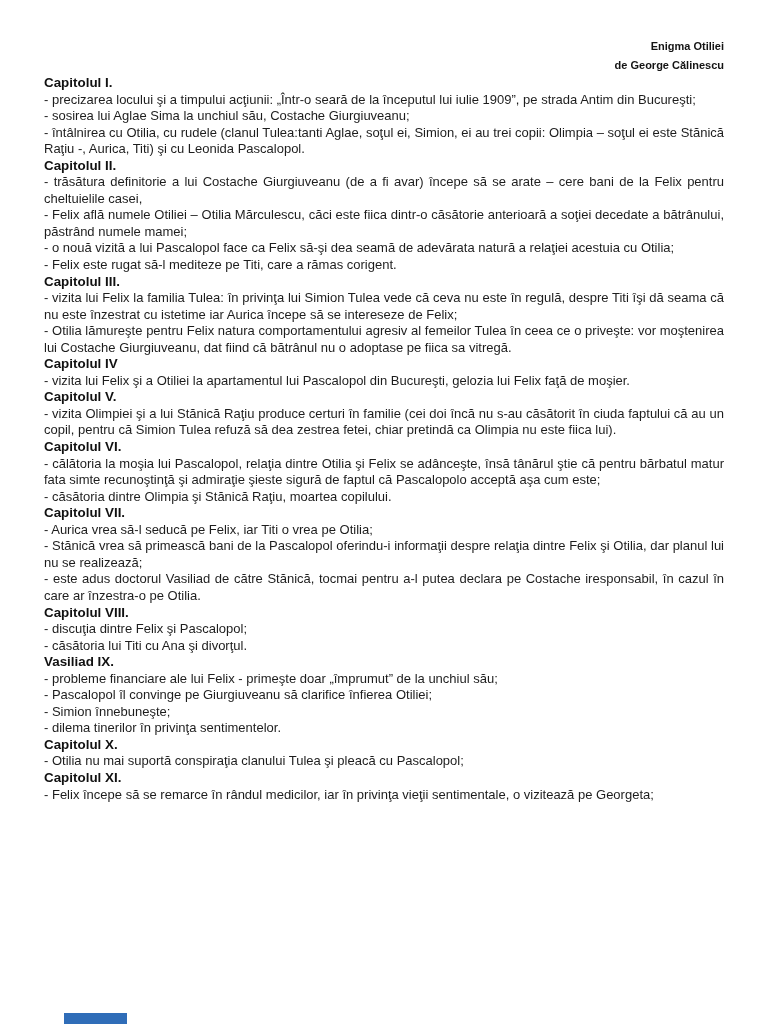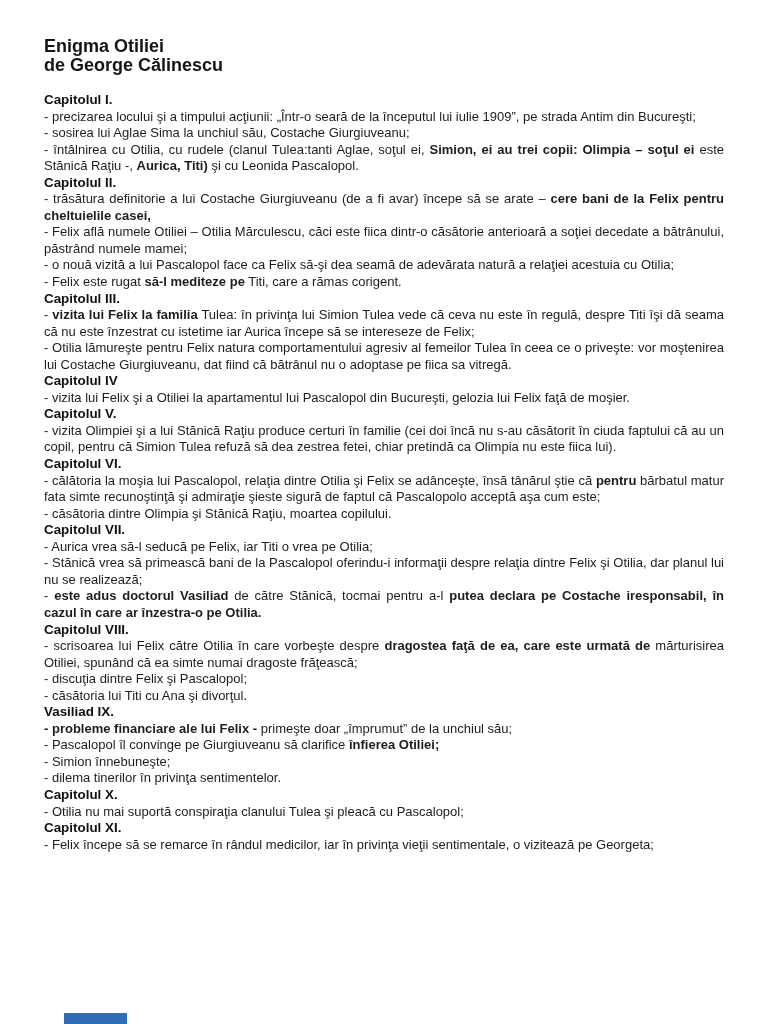--- a/index.html
+++ b/index.html
@@ -16,41 +16,40 @@
     color: #1d1d1d;
   }
   .page {
     position: absolute;
     inset: 0;
     padding: 37px 44px 0 44px;
     box-sizing: border-box;
     background: #ffffff;
   }
   .doc-title {
-    text-align: left;
+    text-align: right;
     font-weight: bold;
-    font-size: 18px;
+    font-size: 11px;
     line-height: 19px;
     color: #141414;
   }
   .chapters {
-    margin-top: 17px;
     font-size: 13px;
     line-height: 16.55px;
     text-align: justify;
     color: #1d1d1d;
   }
   .chapter-heading {
     font-weight: bold;
     font-size: 13.4px;
     color: #111111;
     text-align: left;
   }
   .chapter-item { margin: 0; }
-  .chapter-item .b { font-weight: bold; }
+  .chapter-item .b { font-weight: normal; }
   .chapter-item .i { }
   .blue-bar {
     position: absolute;
     left: 64px;
     bottom: 0;
     width: 63px;
     height: 11px;
     background: #2f6db8;
   }
 </style>
@@ -80,21 +79,20 @@
       <div class="chapter-heading">Capitolul V.</div>
       <div class="chapter-item"><span>- vizita Olimpiei şi a lui Stănică Raţiu produce certuri în familie (cei doi încă nu s-au căsătorit în ciuda faptului că au un copil, pentru că Simion Tulea refuză să dea zestrea fetei, chiar pretindă ca Olimpia nu este fiica lui).</span></div>
       <div class="chapter-heading">Capitolul VI.</div>
       <div class="chapter-item"><span>- călătoria la moşia lui Pascalopol, relaţia dintre Otilia şi Felix se adânceşte, însă tânărul ştie că </span><span class="b">pentru</span><span> bărbatul matur fata simte recunoştinţă şi admiraţie şieste sigură de faptul că Pascalopolo acceptă aşa cum este;</span></div>
       <div class="chapter-item"><span>- căsătoria dintre Olimpia şi Stănică Raţiu, moartea copilului.</span></div>
       <div class="chapter-heading">Capitolul VII.</div>
       <div class="chapter-item"><span>- Aurica vrea să-l seducă pe Felix, iar Titi o vrea pe Otilia;</span></div>
       <div class="chapter-item"><span>- Stănică vrea să primească bani de la Pascalopol oferindu-i informaţii despre relaţia dintre Felix şi Otilia, dar planul lui nu se realizează;</span></div>
       <div class="chapter-item"><span>- </span><span class="b">este adus doctorul Vasiliad</span><span> de către Stănică, tocmai pentru a-l </span><span class="b">putea declara pe Costache iresponsabil, în cazul în care ar înzestra-o pe Otilia.</span></div>
       <div class="chapter-heading">Capitolul VIII.</div>
-      <div class="chapter-item"><span>- scrisoarea lui Felix către Otilia în care vorbeşte despre </span><span class="b">dragostea faţă de ea, care este urmată de</span><span> mărturisirea Otiliei, spunând că ea simte numai dragoste frăţească;</span></div>
       <div class="chapter-item"><span>- discuţia dintre Felix şi Pascalopol;</span></div>
       <div class="chapter-item"><span>- căsătoria lui Titi cu Ana şi divorţul.</span></div>
       <div class="chapter-heading">Vasiliad IX.</div>
       <div class="chapter-item"><span class="b">- probleme financiare ale lui Felix - </span><span> primeşte doar „împrumut” de la unchiul său;</span></div>
       <div class="chapter-item"><span>- Pascalopol îl convinge pe Giurgiuveanu să clarifice </span><span class="b">înfierea Otiliei;</span></div>
       <div class="chapter-item"><span>- Simion înnebuneşte;</span></div>
       <div class="chapter-item"><span>- dilema tinerilor în privinţa sentimentelor.</span></div>
       <div class="chapter-heading">Capitolul X.</div>
       <div class="chapter-item"><span>- Otilia nu mai suportă conspiraţia clanului Tulea şi pleacă cu Pascalopol;</span></div>
       <div class="chapter-heading">Capitolul XI.</div>

